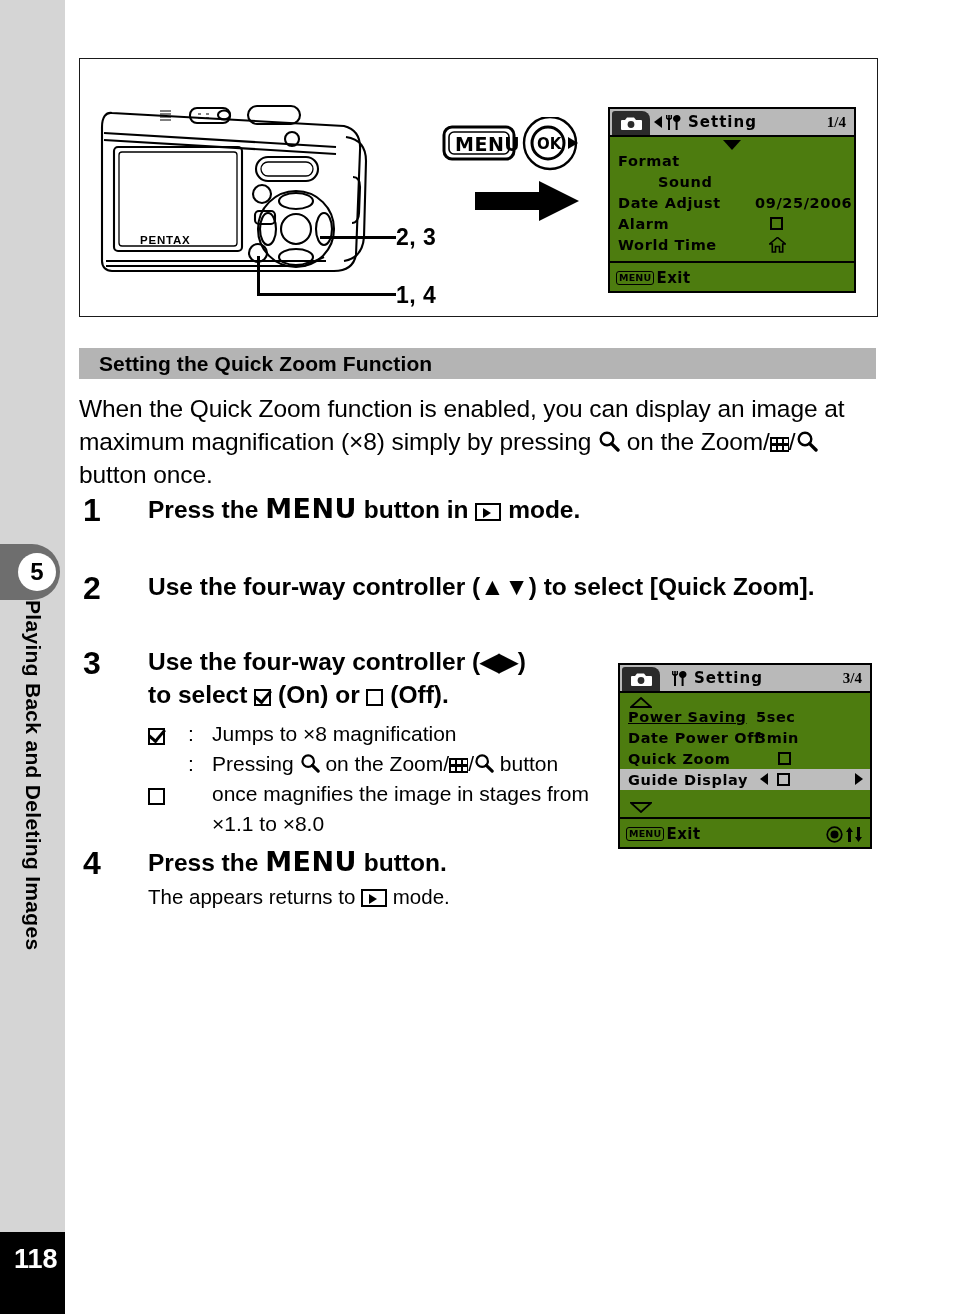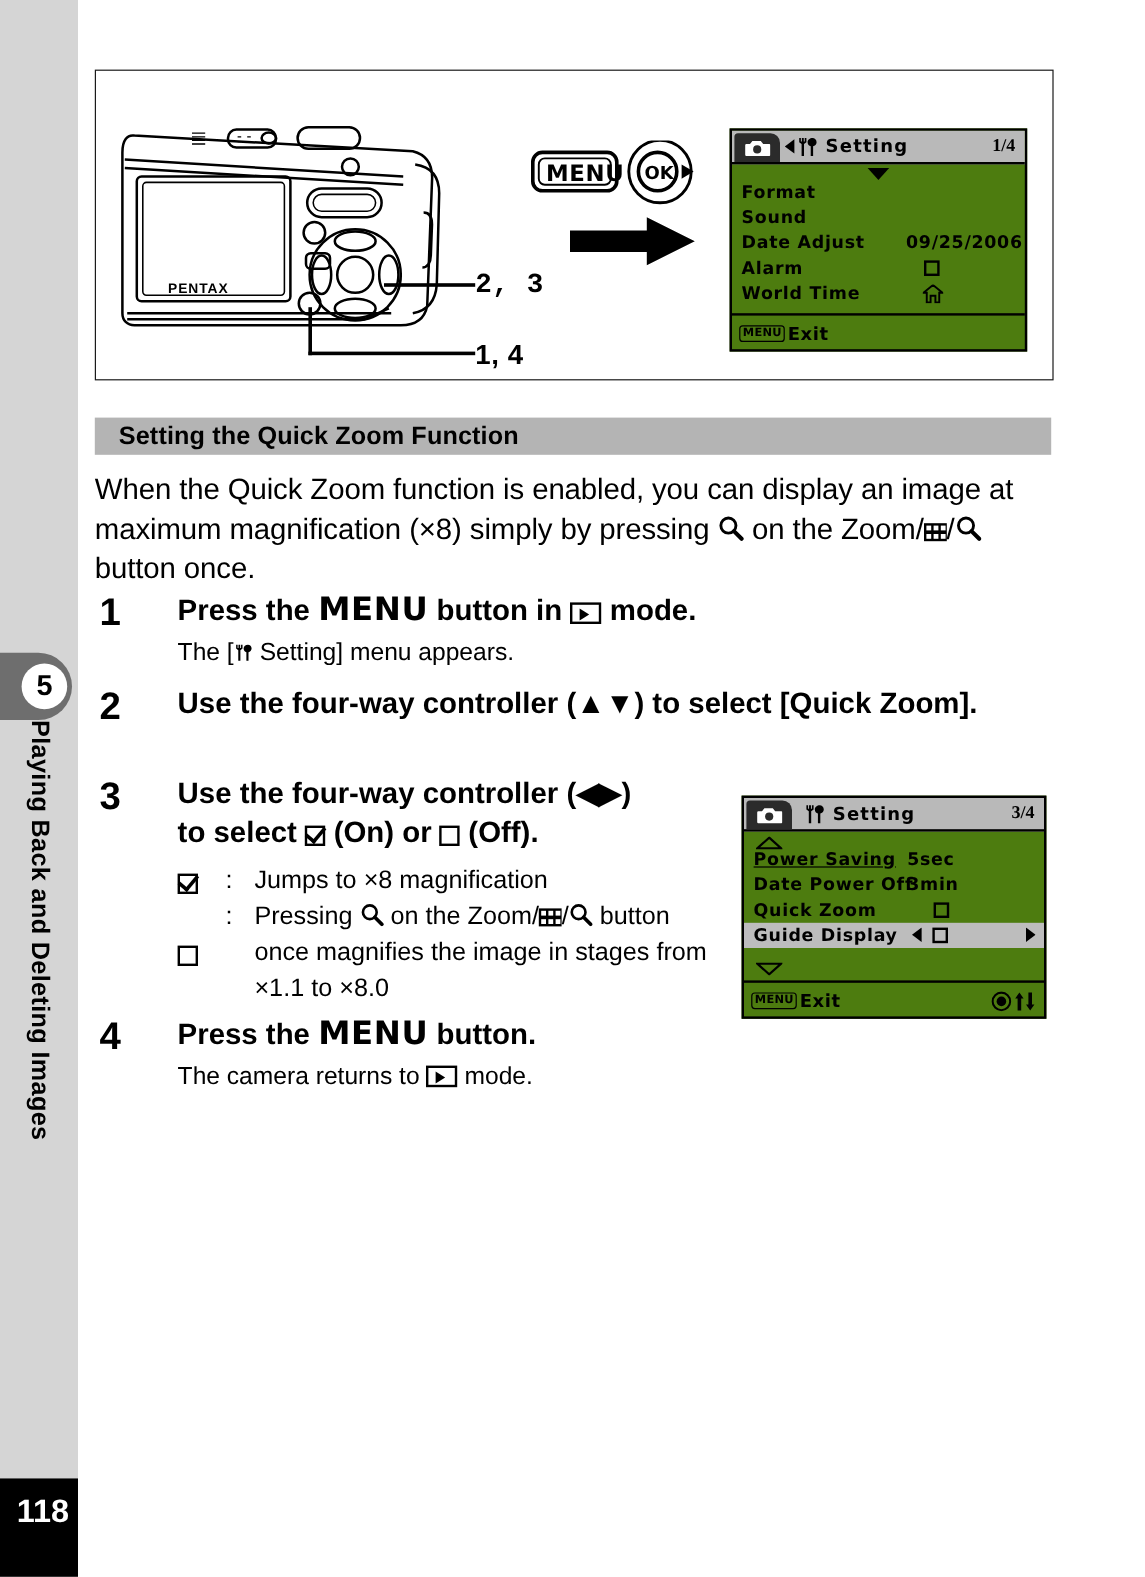--- a/index.html
+++ b/index.html
@@ -91,21 +91,21 @@
   .camera-art { position: absolute; left: 18px; top: 30px; }
   .menu-ok-art { position: absolute; left: 362px; top: 58px; }
   .arrow-art  { position: absolute; left: 395px; top: 120px; }
 
   .callout {
     position: absolute;
     font-size: 23px;
     font-weight: bold;
     letter-spacing: 0.5px;
   }
-  #callout-23 { left: 316px; top: 165px; font-family: Liberation Mono, monospace; }
+  #callout-23 { left: 316px; top: 165px; }
   #callout-14 { left: 316px; top: 223px; }
 
   .leader { position: absolute; background: #000; }
 
   
   .lcd {
     position: absolute;
     background: #4d7c0f;
     border: 2px solid #000;
     box-sizing: border-box;
@@ -459,21 +459,21 @@
     <div class="lcd-body">
       <div class="scroll-caret" style="top:-1px;">
         <svg width="20" height="12" viewBox="0 0 20 12">
             <polygon points="1,1 19,1 10,11" fill="#000"></polygon>
           </svg>
       </div>
 
       <div class="lcd-row" style="margin-top:11px; position:relative;">
         <span class="lbl">Format</span>
       </div>
-      <div class="lcd-row" style="position:relative;">
+      <div class="lcd-row" style="position:relative;margin-left:40px;">
         <span class="lbl">Sound</span>
       </div>
       <div class="lcd-row" style="position:relative;">
         <span class="lbl">Date Adjust</span>
         <span class="val">09/25/2006</span>
       </div>
       <div class="lcd-row" style="position:relative;">
         <span class="lbl">Alarm</span>
         <span class="val" style="left:160px;">
           <span class="ckbox"></span>
@@ -507,26 +507,20 @@
     </svg><span> on the Zoom/</span><span class="nine-grid"><i style="left:2px;top:2px"></i><i style="left:8px;top:2px"></i><i style="left:14px;top:2px"></i><i style="left:2px;top:9px"></i><i style="left:8px;top:9px"></i><i style="left:14px;top:9px"></i></span><span>/</span><svg class="ico" width="22" height="22" viewBox="0 0 22 22">
       <circle cx="9" cy="9" r="6.3" fill="none" stroke="#000" stroke-width="2.4"></circle>
       <path d="M13.6,13.6 L20,20" stroke="#000" stroke-width="3.4" stroke-linecap="round"></path>
     </svg><span> button once.</span>
 </div>
 
 <div class="step" id="step1">
   <div class="step-num">1</div>
   <div class="step-head">
     <span>Press the </span><span class="menu-word" style="font-size:27px;">MENU</span><span> button in </span><span class="playback-ico"></span><span> mode.</span>
-  </div>
-  <div class="step-sub">
-    <span>The [</span><svg class="ico" width="16" height="16" viewBox="0 0 18 17">
-        <path d="M2,1 L2,4.5 L4,6 L4,16 L6,16 L6,6 L8,4.5 L8,1 L6.6,1 L6.6,4 L5.8,4 L5.8,1 L4.2,1 L4.2,4 L3.4,4 L3.4,1 Z" fill="#000"></path>
-        <path d="M13,1 C15,1 16.5,2.5 16.5,4.5 C16.5,6.3 15,7.6 13.6,7.9 L13.6,16 L11.6,16 L11.6,7.9 C10.2,7.6 9,6.3 9,4.5 C9,2.5 11,1 13,1 Z" fill="#000"></path>
-      </svg><span> Setting] menu appears.</span>
   </div>
 </div>
 
 <div class="step" id="step2">
   <div class="step-num">2</div>
   <div class="step-head">
     <span>Use the four-way controller (</span><span>▲▼</span><span>) to select [Quick Zoom].</span>
   </div>
 </div>
 
@@ -636,15 +630,15 @@
     </span>
   </div>
 </div>
 
 <div class="step" id="step4">
   <div class="step-num">4</div>
   <div class="step-head">
     <span>Press the </span><span class="menu-word" style="font-size:27px;">MENU</span><span> button.</span>
   </div>
   <div class="step-sub">
-    <span>The camera returns to </span><span class="playback-ico"></span><span> mode.</span>
+    <span>The appears returns to </span><span class="playback-ico"></span><span> mode.</span>
   </div>
 </div>
 
 </body></html>

